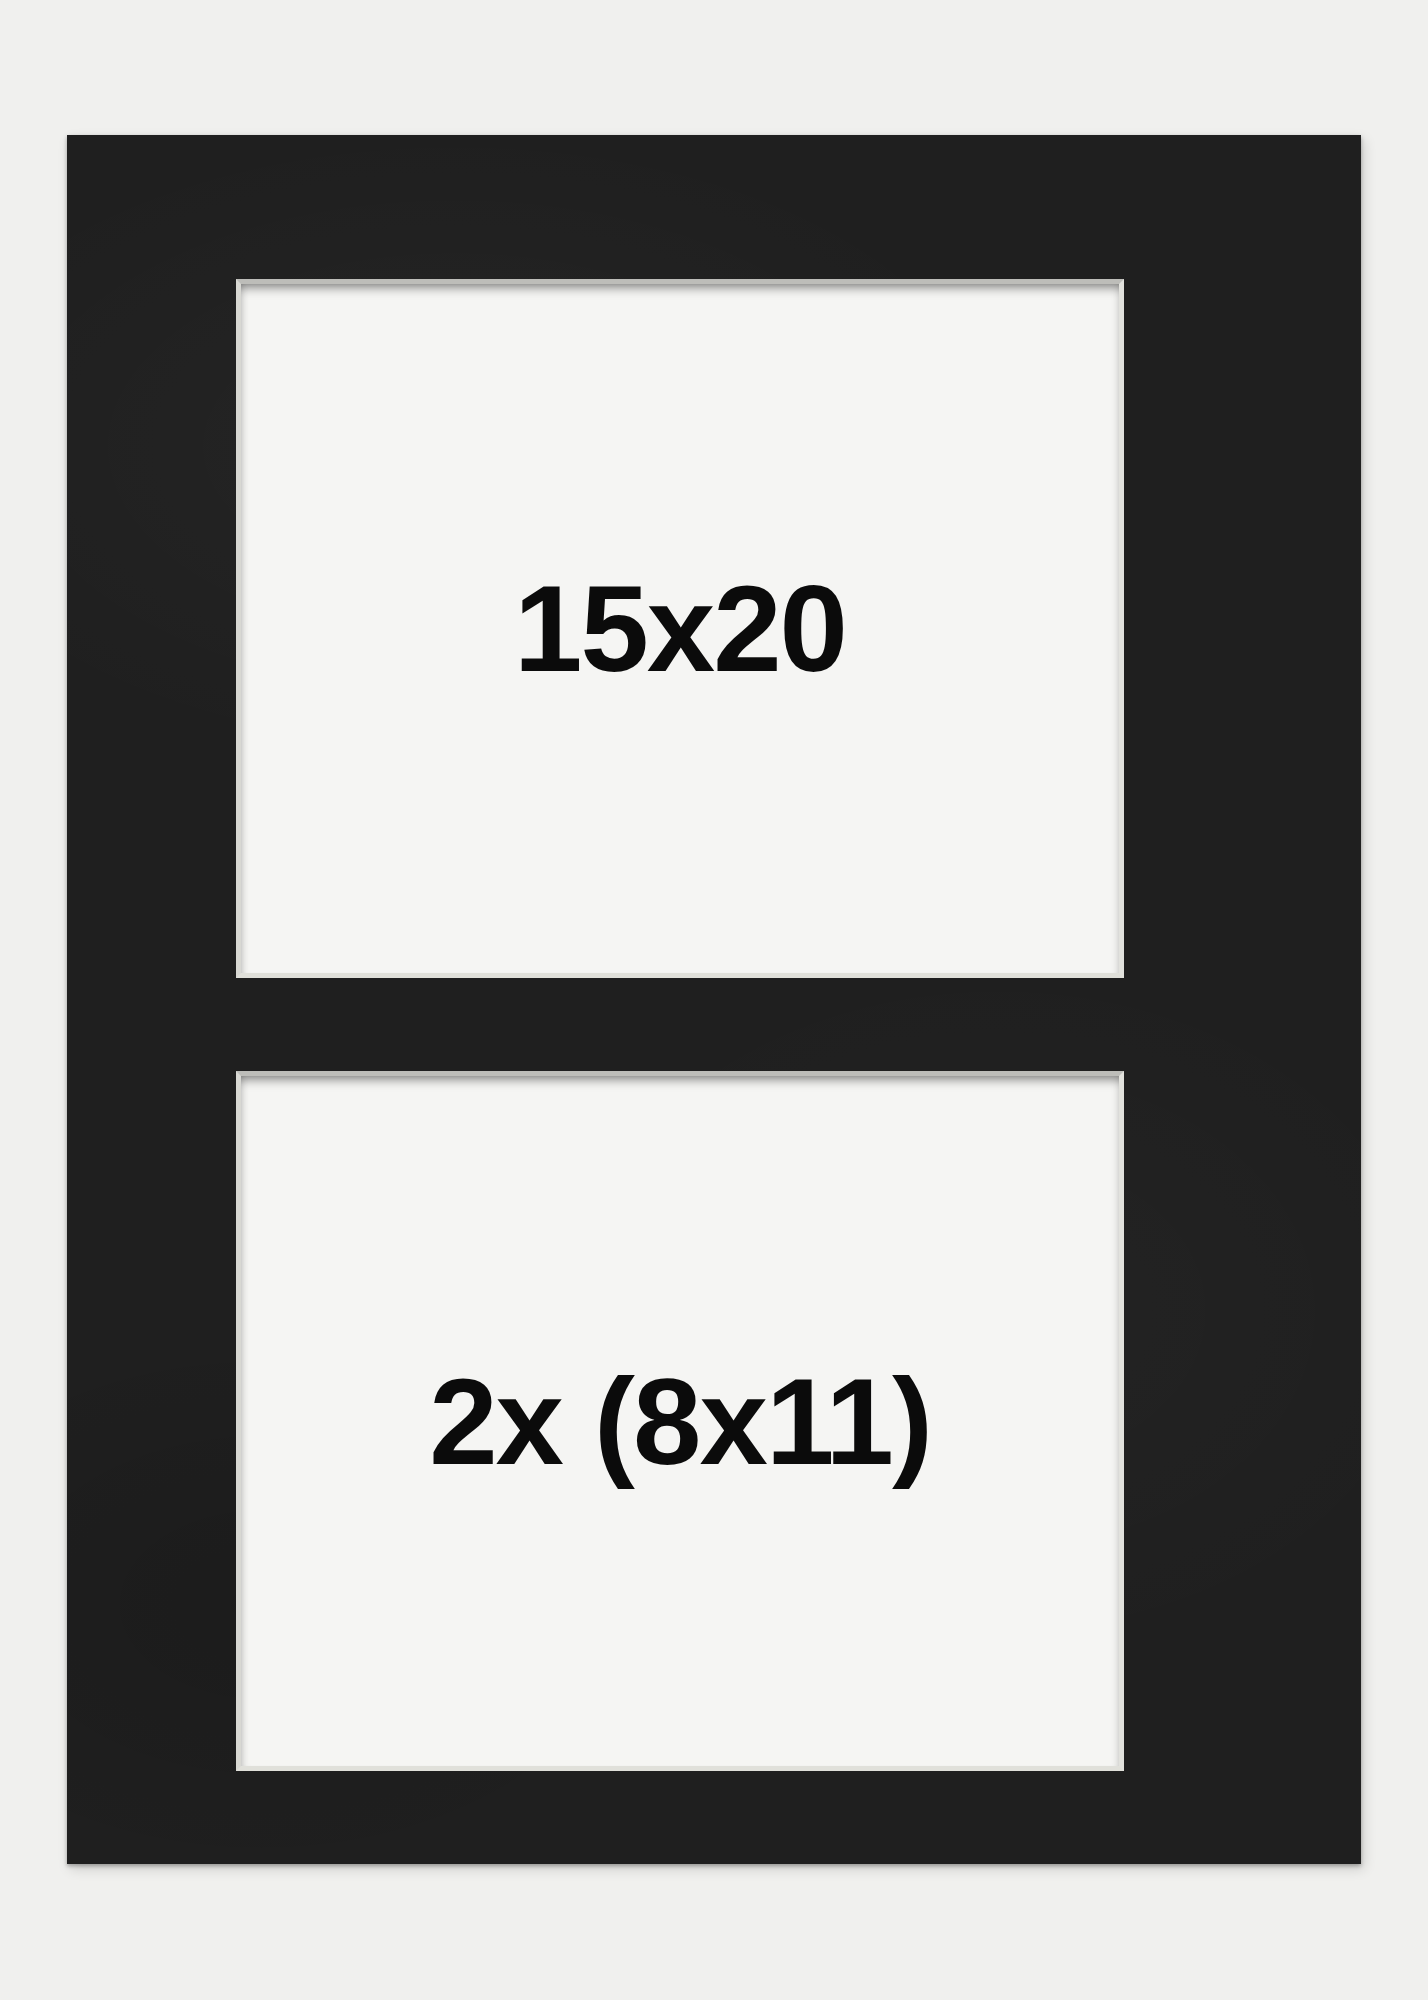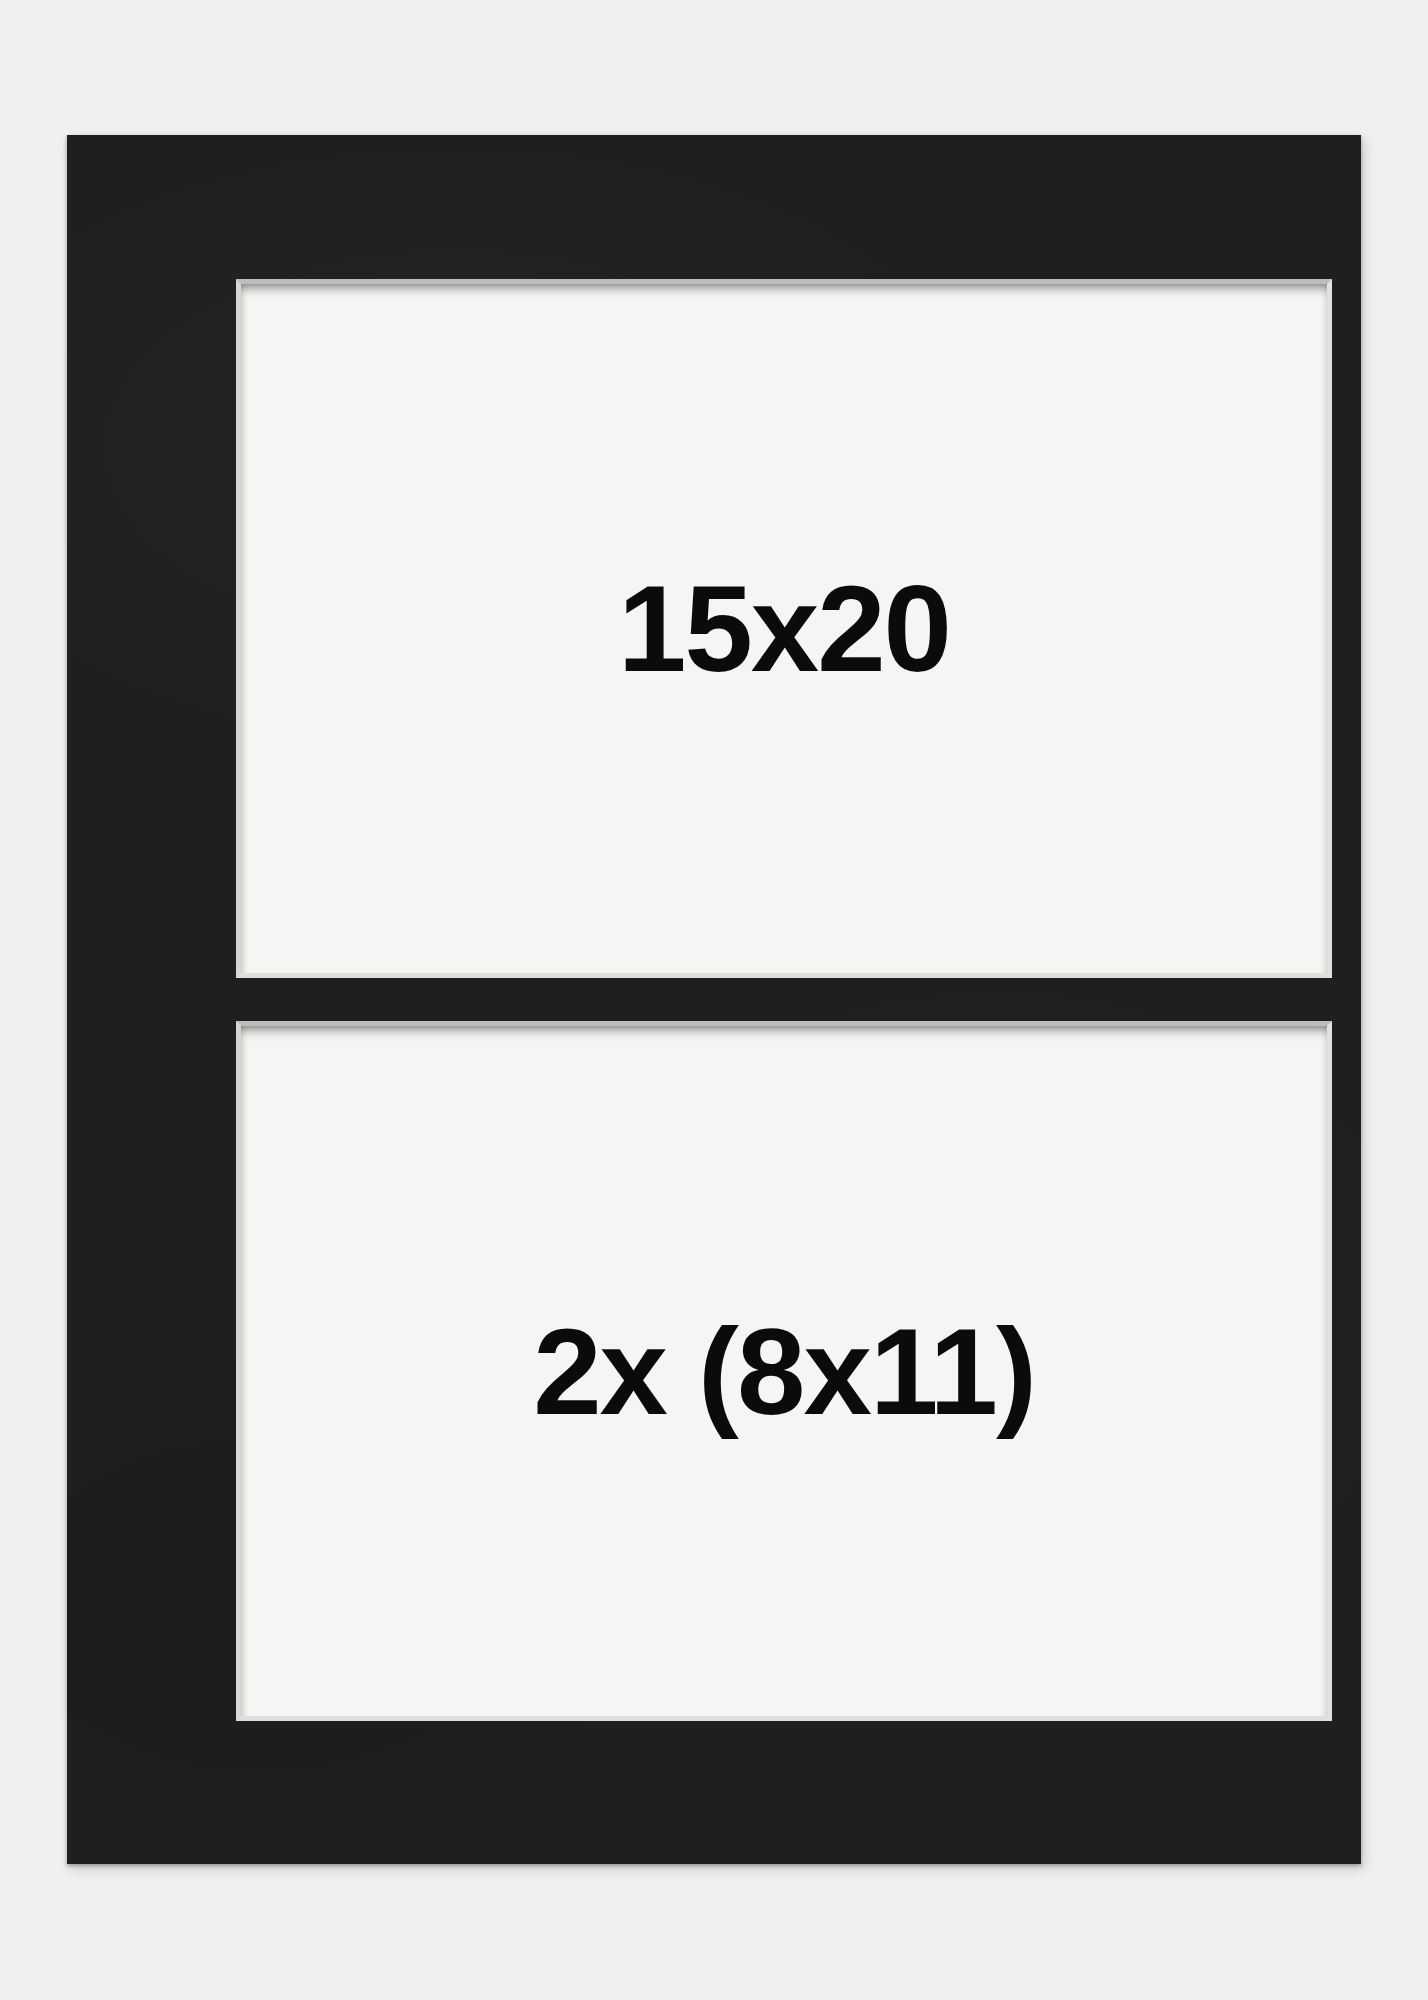--- a/index.html
+++ b/index.html
@@ -43,21 +43,21 @@
     background:
       radial-gradient(ellipse 900px 500px at 30% 18%, rgba(255,255,255,0.028), transparent 65%),
       radial-gradient(ellipse 800px 600px at 72% 68%, rgba(255,255,255,0.020), transparent 60%),
       radial-gradient(ellipse 600px 400px at 15% 85%, rgba(0,0,0,0.12), transparent 70%);
   }
 
   
   .opening {
     position: absolute;
     left: 169px;
-    width: 1096px;
+    width: 888px;
     box-sizing: border-box;
     background: var(--opening, #f5f5f3);
     border: 5px solid var(--bevel, #dcdcd7);
     border-top-color: #bdbdb9;
     border-left-color: #d8d8d3;
     border-right-color: #e2e2dd;
     border-bottom-color: #e0e0da;
     box-shadow:
       inset 0 9px 11px -6px rgba(0, 0, 0, 0.50),
       inset 7px 0 9px -7px rgba(0, 0, 0, 0.20),
@@ -65,21 +65,21 @@
     display: flex;
     align-items: center;
     justify-content: center;
     z-index: 1;
   }
   .opening--top {
     top: 144px;
     height: 699px;
   }
   .opening--bottom {
-    top: 886px;
+    top: 936px;
     height: 700px;
   }
 
   .opening-label {
     font-size: 123px;
     font-weight: 700;
     letter-spacing: -2px;
     color: var(--label, #0b0b0b);
     line-height: 1;
     white-space: nowrap;

